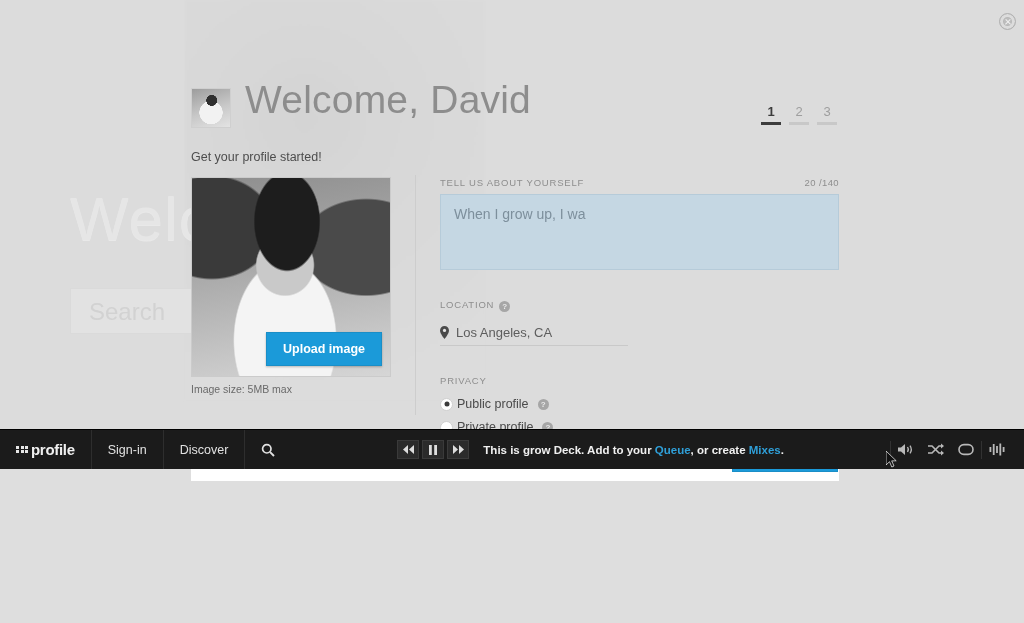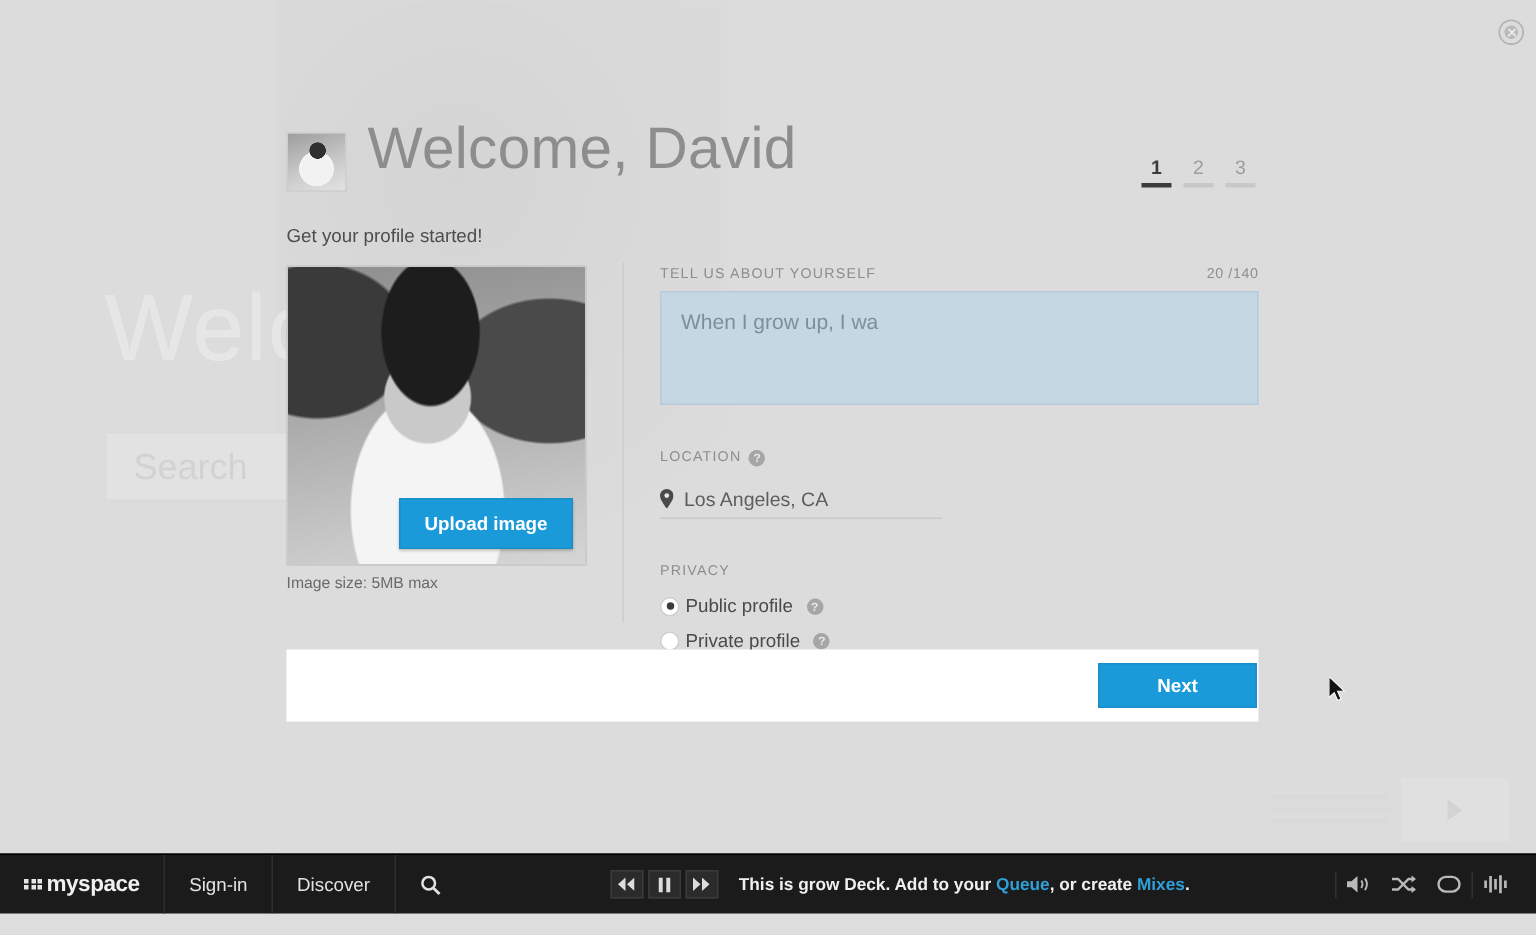--- a/index.html
+++ b/index.html
@@ -2,21 +2,21 @@
 <html><head>
 <meta charset="utf-8">
 <style>
   * { box-sizing: border-box; margin: 0; padding: 0; }
   html, body {
     width: 1024px; height: 623px;
     overflow: hidden;
     font-family: "Liberation Sans", sans-serif;
     background: #dedede;
   }
-  #root { position: relative; width: 1024px; height: 609px; background: #dcdcdc; }
+  #root { position: relative; width: 1024px; height: 469px; background: #dcdcdc; }
 
   
   .bg-layer { position: absolute; inset: 0; overflow: hidden; }
   .bg-hero-photo {
     position: absolute; left: 185px; top: 0px; width: 300px; height: 400px;
     background:
       radial-gradient(circle at 40% 30%, #cfcfcf 0%, #d8d8d8 45%, #dcdcdc 80%),
       linear-gradient(160deg, #d4d4d4, #e0e0e0);
     opacity: .55; filter: blur(1px);
   }
@@ -334,21 +334,21 @@
       <div class="bb-cell sep">
         <span class="logo-wrap">
           <span class="logo-dots">
             <i></i>
               <i></i>
               <i></i>
               <i></i>
               <i></i>
               <i></i>
           </span>
-          <span class="logo-text">myspace</span>
+          <span class="logo-text">profile</span>
         </span>
       </div>
       <div class="bb-cell sep">Sign-in</div>
       <div class="bb-cell sep">Discover</div>
       <div class="bb-cell">
         <svg width="14" height="14" viewBox="0 0 14 14">
           <circle cx="5.8" cy="5.8" r="4.2" fill="none" stroke="#e2e2e2" stroke-width="1.7"></circle>
           <line x1="9.1" y1="9.1" x2="13" y2="13" stroke="#e2e2e2" stroke-width="1.9"></line>
         </svg>
       </div>

